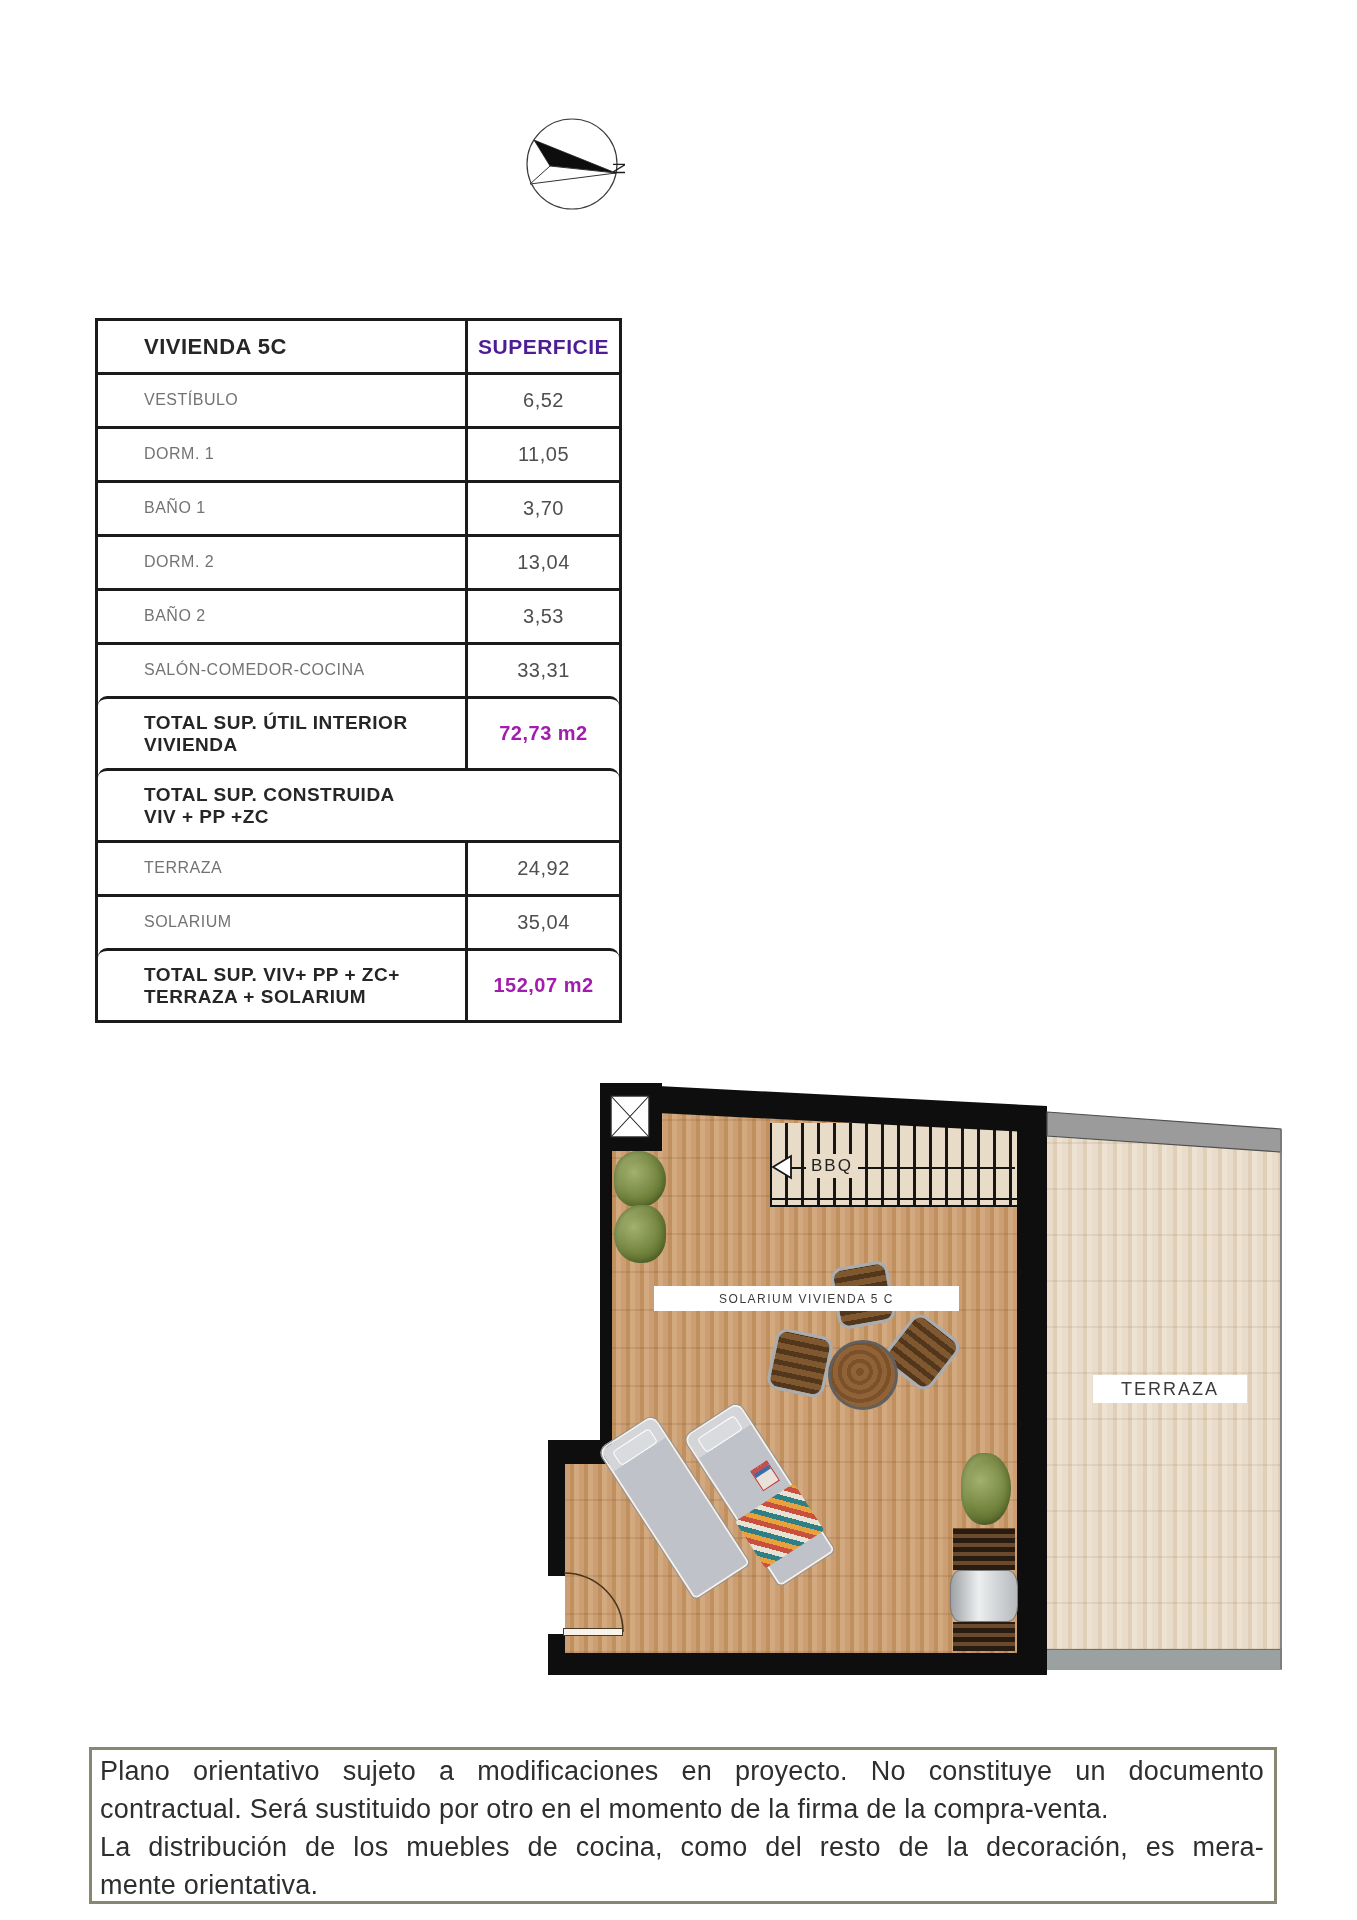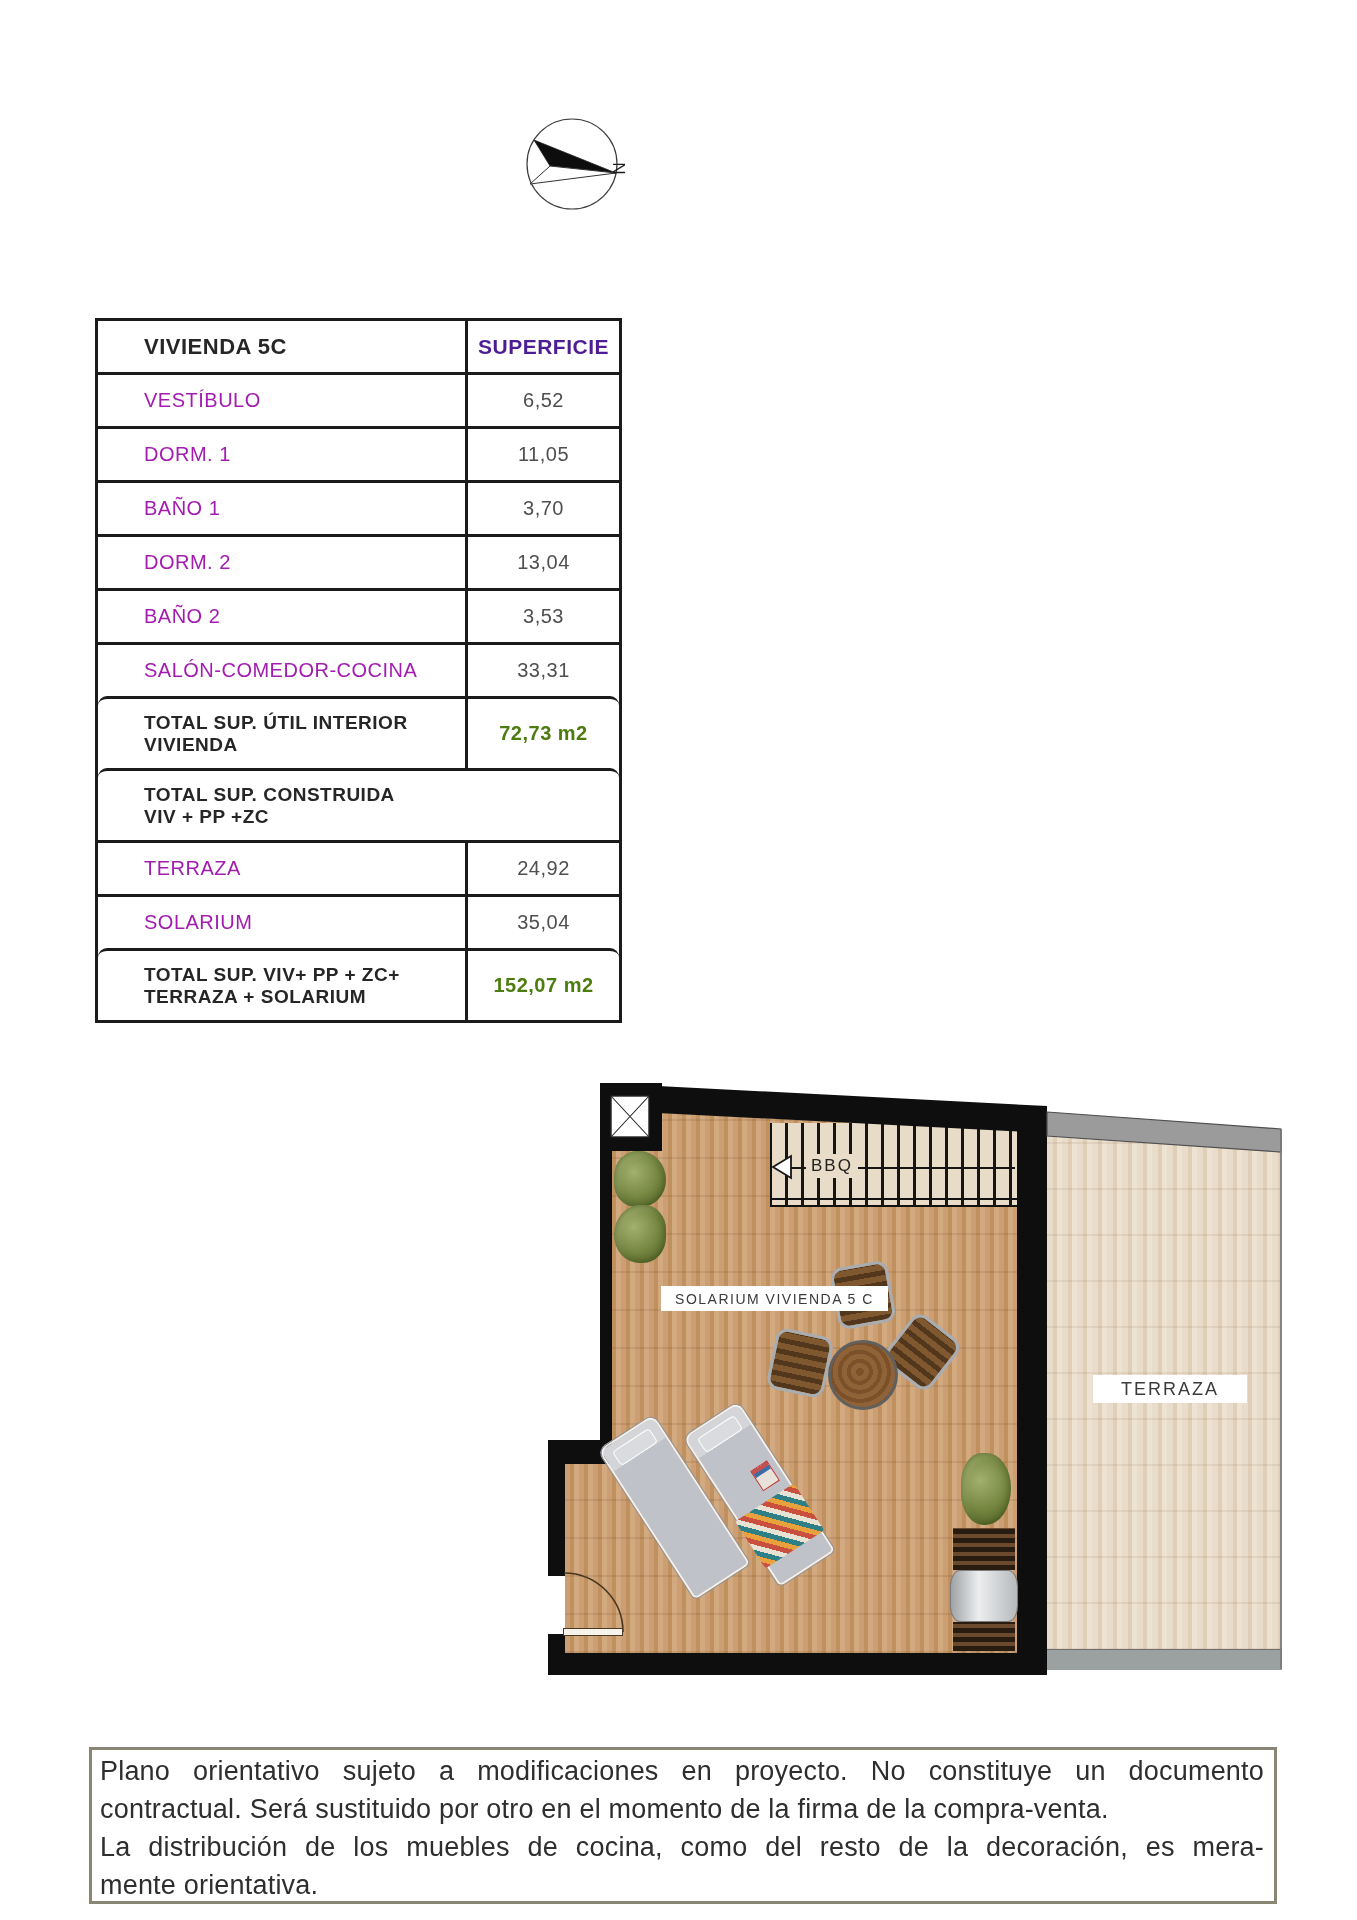--- a/index.html
+++ b/index.html
@@ -16,30 +16,30 @@
   
   .vtable{
     position:absolute;left:95px;top:318px;width:527px;
     border:3px solid #1b1b1b;background:#fff;box-sizing:border-box;
   }
   .trow{display:flex;border-top:3px solid #1b1b1b;height:51px;padding-left:33px;}
   .trow:first-child{border-top:none;}
   .trow.total{height:69px;border-radius:9px;}
   .cl{
     flex:1 1 auto;display:flex;align-items:center;padding-left:13px;
-    font-size:20px;color:#a21caf;letter-spacing:.5px;white-space:pre-line;line-height:1.15;
+    font-size:16px;color:#737373;letter-spacing:.5px;white-space:pre-line;line-height:1.15;
   }
   .cv{
     flex:0 0 151px;display:flex;align-items:center;justify-content:center;
     border-left:3px solid #1b1b1b;font-size:20px;color:#4f4f4f;letter-spacing:.5px;text-align:center;
   }
   .trow.head .cl{font-weight:bold;font-size:22px;color:#262626;letter-spacing:.5px;}
   .trow.head .cv{font-weight:bold;font-size:21px;color:#4c1d95;}
   .trow.total .cl{font-weight:bold;font-size:19px;color:#262626;}
-  .trow.total .cv{font-weight:bold;font-size:20px;color:#4d7c0f;}
+  .trow.total .cv{font-weight:bold;font-size:20px;color:#a21caf;}
   
   #plan{position:absolute;left:548px;top:1083px;width:736px;height:594px;}
   #plan .abs{position:absolute;box-sizing:border-box;}
   .wall{position:absolute;background:#0e0e0e;}
   #floor-terraza{
     left:499px;top:53px;width:234px;height:514px;
     background:
       repeating-linear-gradient(0deg, rgba(120,90,60,.10) 0 2px, transparent 2px 46px),
       repeating-linear-gradient(90deg, #e9dcca 0 6px, #dfcfb7 6px 10px, #eee2d2 10px 15px);
   }
@@ -63,21 +63,21 @@
   #stair-rail{position:absolute;left:0;right:0;bottom:5px;height:2px;background:#111;}
   #stair-mid{position:absolute;left:16px;right:2px;top:44px;height:2px;background:#151515;}
   #bbq-label{
     position:absolute;left:34px;top:31px;padding:0 5px;background:#e9dcc9;
     font-size:17px;letter-spacing:2px;color:#222;line-height:24px;
   }
   .plan-label{
     position:absolute;background:#fff;color:#3b3b3b;display:flex;align-items:center;
     justify-content:center;letter-spacing:1.5px;
   }
-  #solarium-label{left:113px;top:203px;width:227px;height:25px;font-size:14px;}
+  #solarium-label{left:106px;top:203px;width:305px;height:25px;font-size:12px;}
   #terraza-label{left:545px;top:292px;width:154px;height:28px;font-size:18px;letter-spacing:2px;}
   
   .plant{
     position:absolute;border-radius:48% 55% 52% 45%;
     background:radial-gradient(circle at 38% 38%, #a3b070, #74853f 55%, #5a6a2e 85%);
     box-shadow:inset 0 0 9px rgba(40,60,10,.65), inset 4px 4px 6px rgba(220,230,170,.35);
   }
   #plant-1{left:66px;top:68px;width:52px;height:56px;}
   #plant-2{left:66px;top:122px;width:52px;height:58px;border-radius:55% 45% 48% 52%;}
   #plant-3{left:413px;top:370px;width:50px;height:72px;border-radius:45% 52% 55% 48%;}

